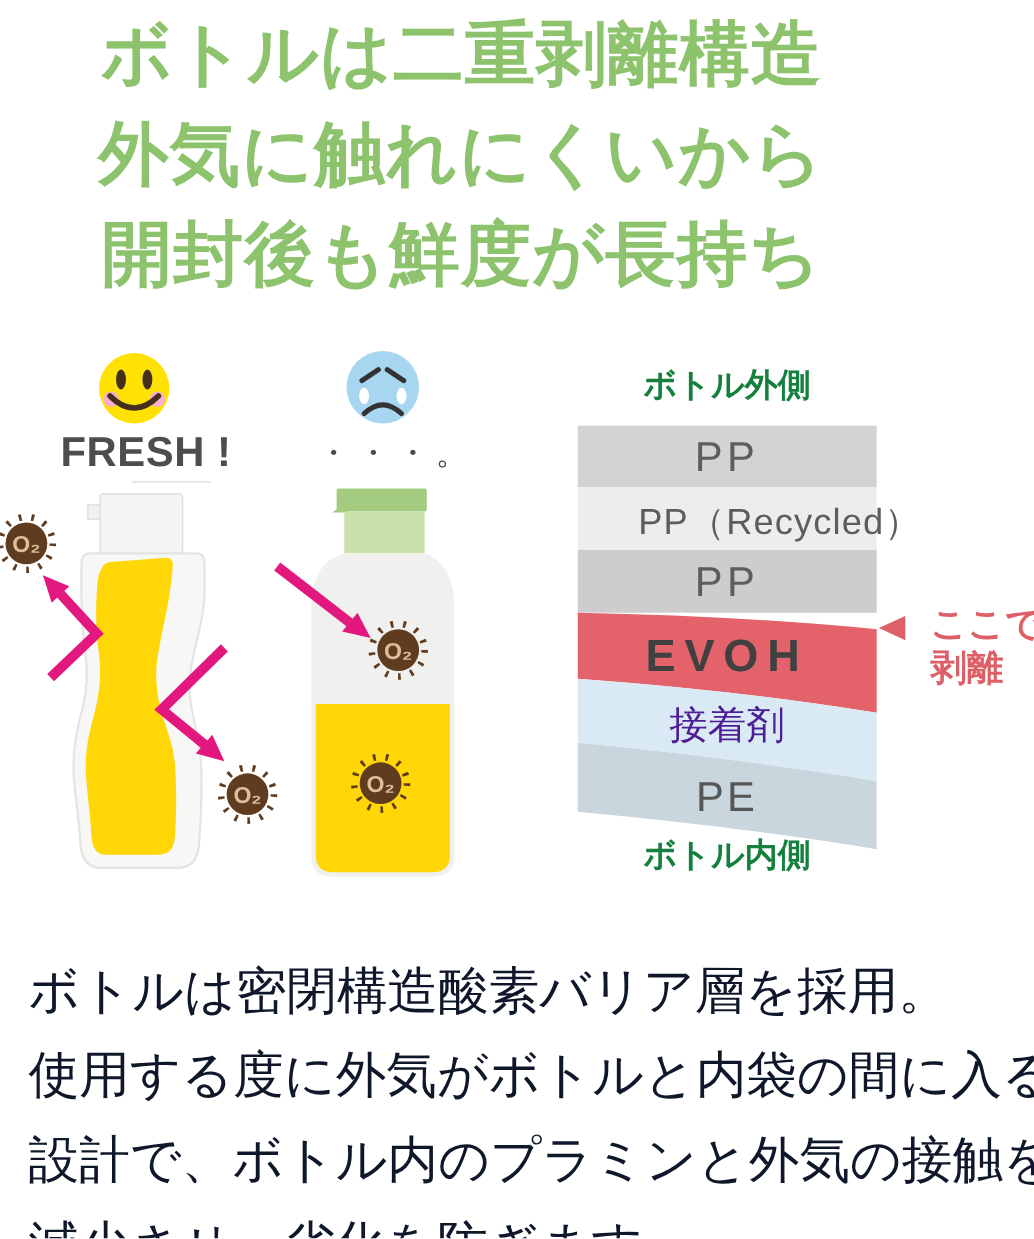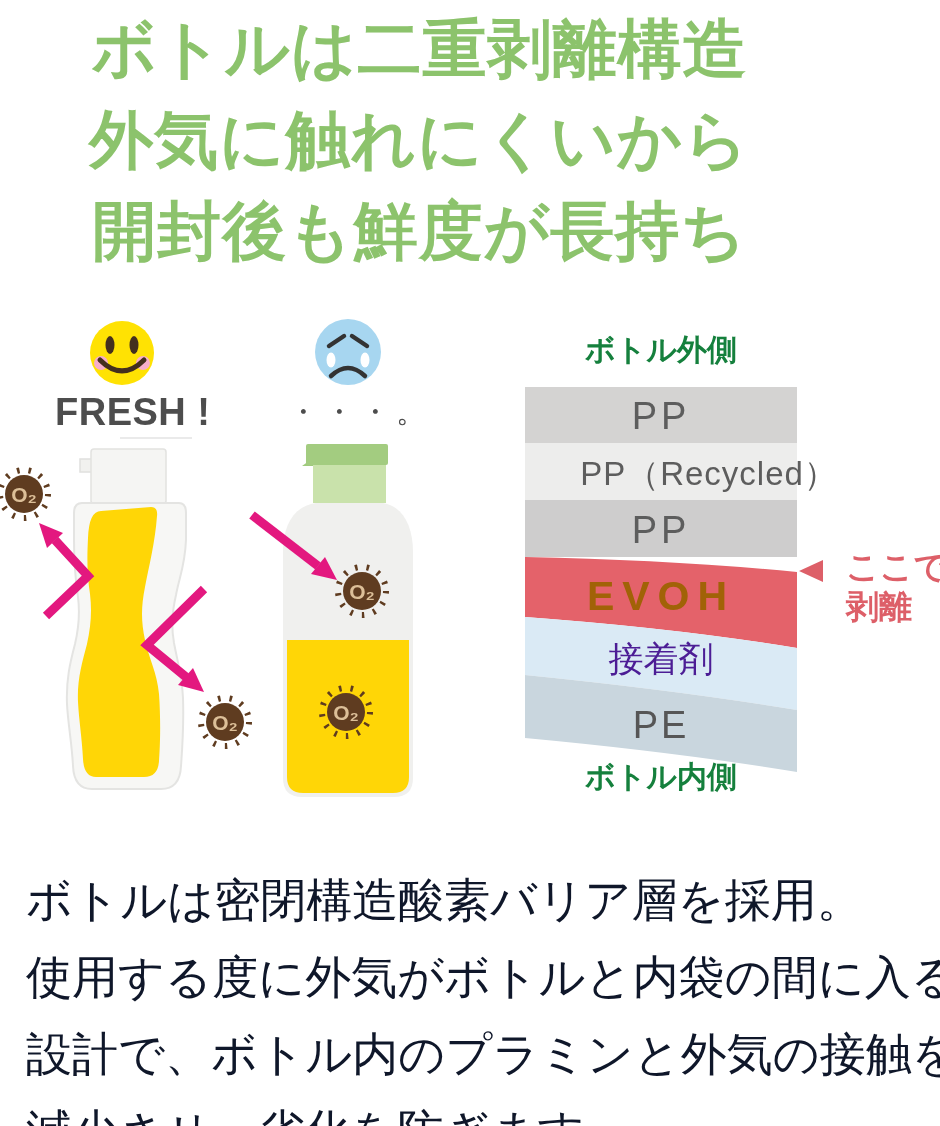--- a/index.html
+++ b/index.html
@@ -30,21 +30,21 @@
   .diag-label {
     position:absolute; left:525px; width:272px; text-align:center;
     color:#585858; white-space:nowrap;
   }
   .lbl-outer, .lbl-inner { font-size:30px; font-weight:bold; color:#15803d; }
   .lbl-outer { top:330px; }
   .lbl-inner { top:757px; }
   .lbl-pp1   { top:395px; font-size:38px; letter-spacing:4px; color:#5d5d5d; }
   .lbl-pprec { top:452px; font-size:33px; letter-spacing:1px; color:#5d5d5d;margin-left:48px; }
   .lbl-pp2   { top:509px; font-size:38px; letter-spacing:4px; color:#5d5d5d; }
-  .lbl-evoh  { top:573px; font-size:41px; font-weight:bold; letter-spacing:8px; color:#a16207; }
+  .lbl-evoh  { top:573px; font-size:41px; font-weight:bold; letter-spacing:8px; color:#404040; }
   .lbl-glue  { top:636px; font-size:35px; color:#4c1d95; }
   .lbl-pe    { top:704px; font-size:38px; letter-spacing:3px; color:#565656; }
   
   .peel-arrow {
     position:absolute; left:799px; top:560px; width:0; height:0;
     border-top:11px solid transparent; border-bottom:11px solid transparent;
     border-right:24px solid #dd5f68;
   }
   .peel-text {
     position:absolute; left:846px; top:547px; font-size:33px; font-weight:bold;

